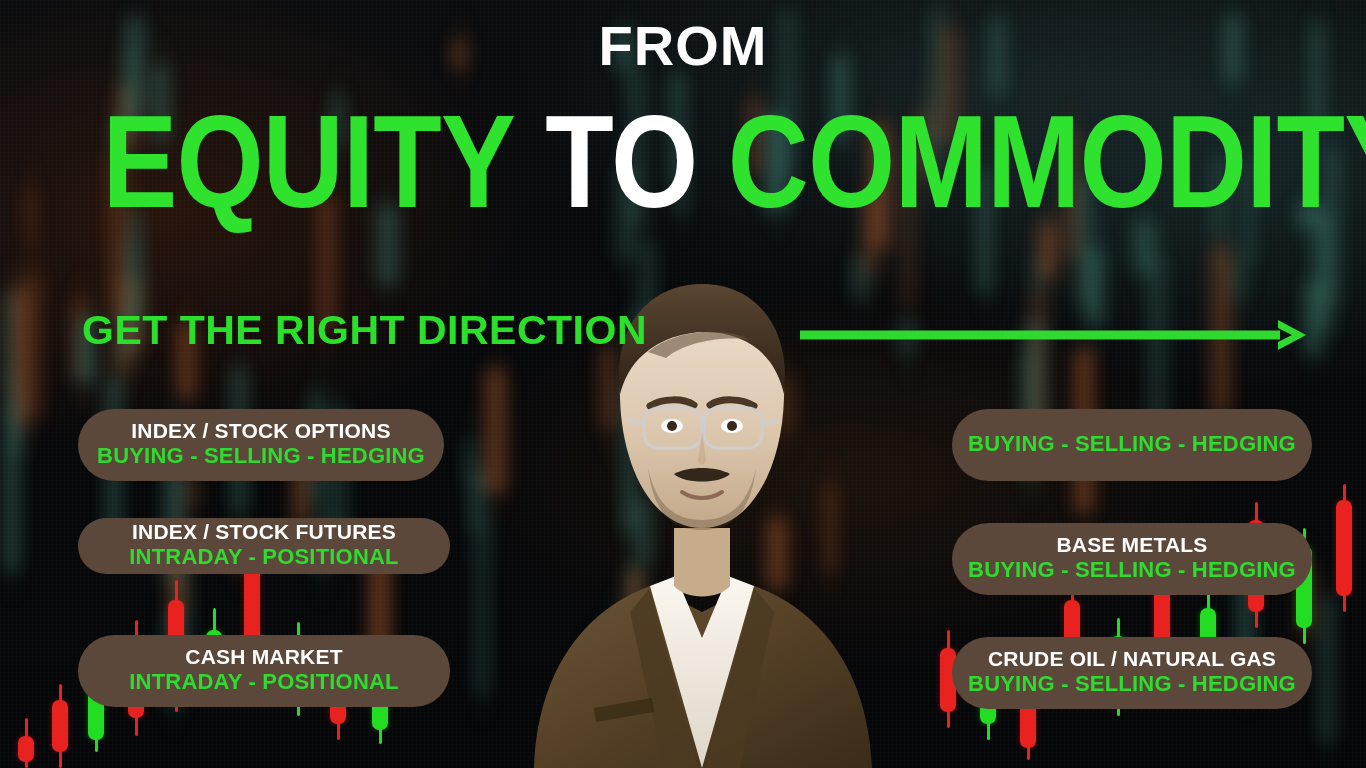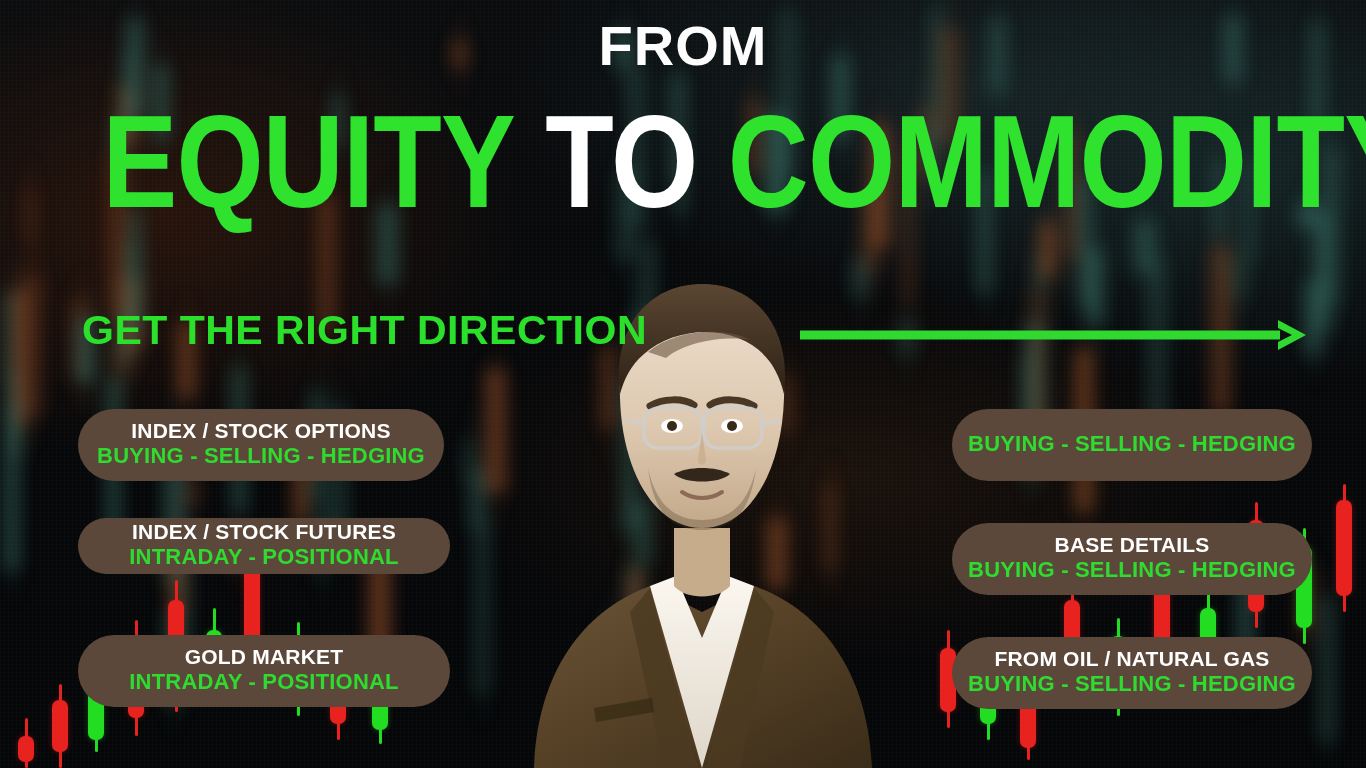--- a/index.html
+++ b/index.html
@@ -461,30 +461,30 @@
 
   <div class="pill pill-l1">
     <div class="t1">INDEX / STOCK OPTIONS</div>
     <div class="t2">BUYING - SELLING - HEDGING</div>
   </div>
   <div class="pill pill-l2">
     <div class="t1">INDEX / STOCK FUTURES</div>
     <div class="t2">INTRADAY - POSITIONAL</div>
   </div>
   <div class="pill pill-l3">
-    <div class="t1">GOLD MARKET</div>
+    <div class="t1">CASH MARKET</div>
     <div class="t2">INTRADAY - POSITIONAL</div>
   </div>
 
   <div class="pill right pill-r1">
     <div class="t2">BUYING - SELLING - HEDGING</div>
   </div>
   <div class="pill right pill-r2">
-    <div class="t1">BASE DETAILS</div>
+    <div class="t1">BASE METALS</div>
     <div class="t2">BUYING - SELLING - HEDGING</div>
   </div>
   <div class="pill right pill-r3">
-    <div class="t1">FROM OIL / NATURAL GAS</div>
+    <div class="t1">CRUDE OIL / NATURAL GAS</div>
     <div class="t2">BUYING - SELLING - HEDGING</div>
   </div>
 
 
 </div>
 
 </body></html>

